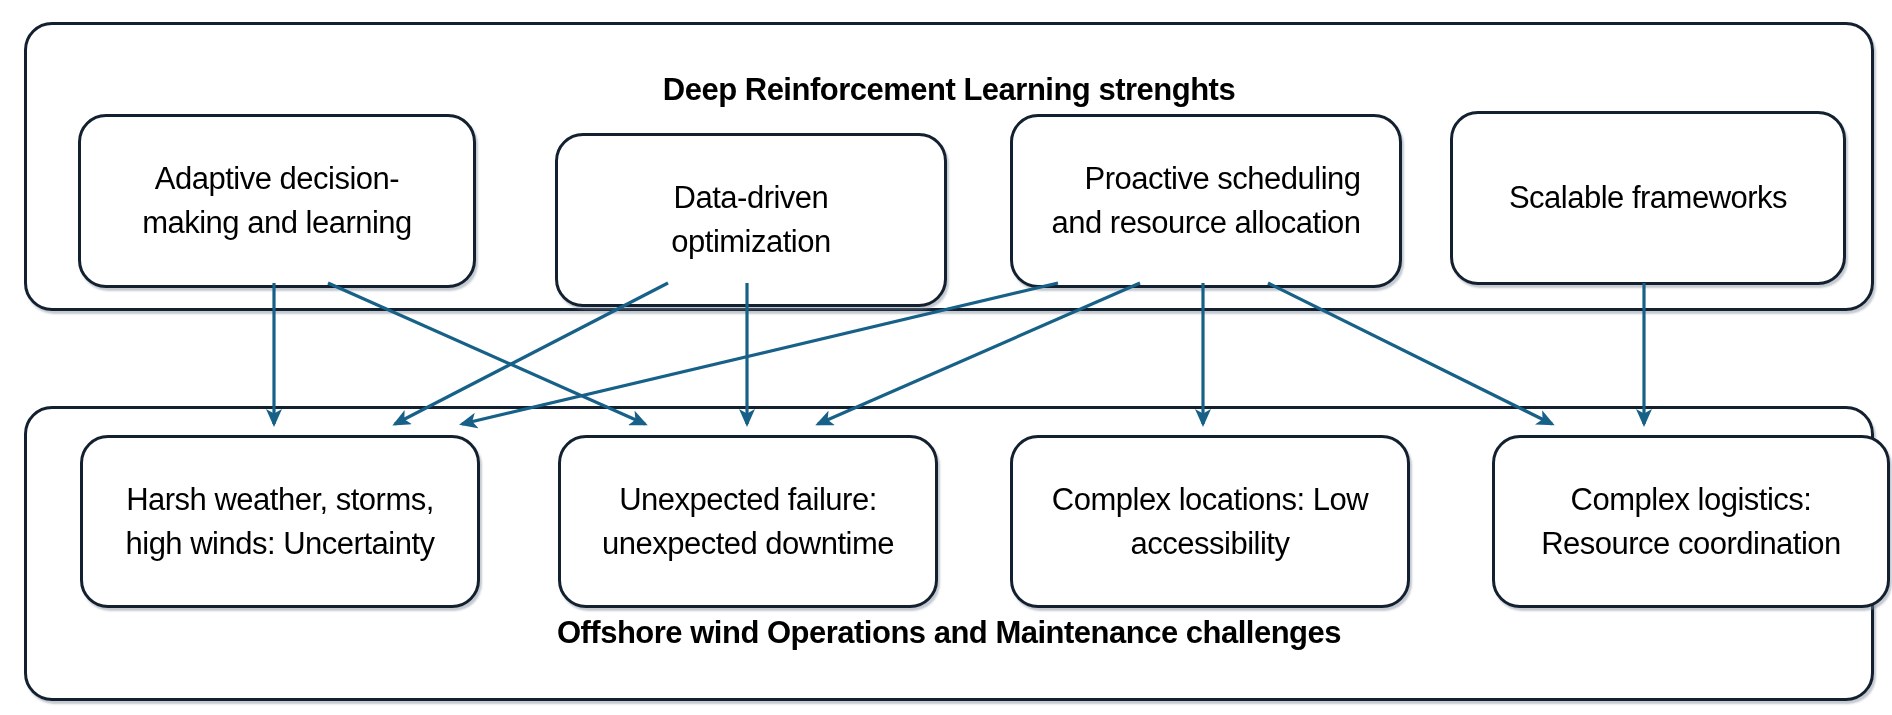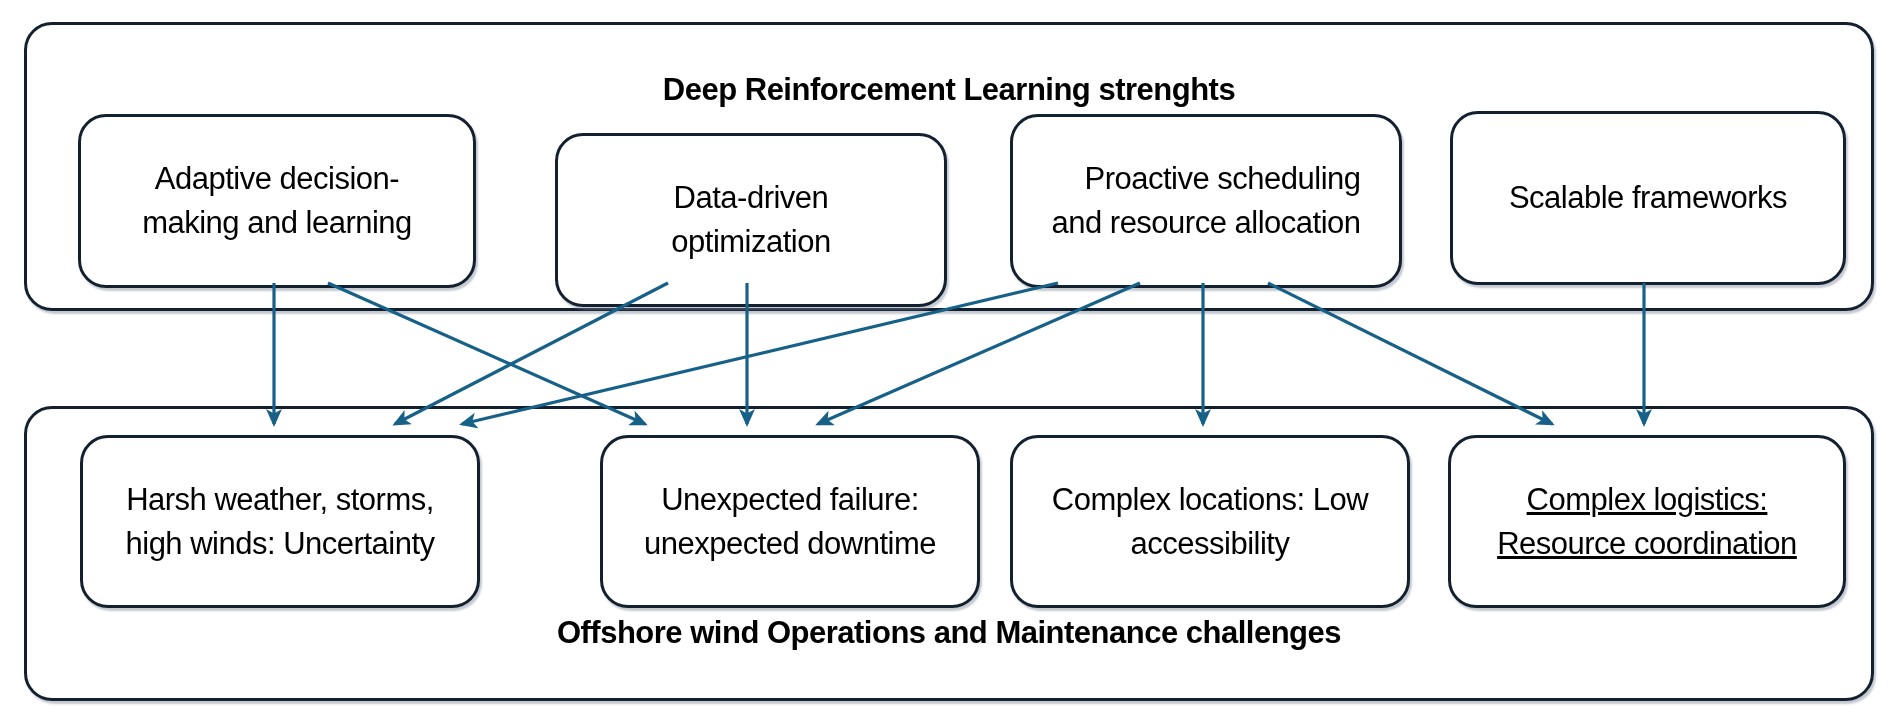--- a/index.html
+++ b/index.html
@@ -57,23 +57,23 @@
     color: var(--text, #000000);
     white-space: pre-line;
   }
   
   .node.t1 { left: 78px;   top: 114px; width: 392px; height: 168px; }
   .node.t2 { left: 555px;  top: 114px; width: 386px; height: 168px; margin-top: 19px; }
   .node.t3 { left: 1010px; top: 114px; width: 386px; height: 168px; text-align: right; }
   .node.t4 { left: 1450px; top: 111px; width: 390px; height: 168px; }
   
   .node.b1 { left: 80px;   top: 435px; width: 394px; height: 167px; }
-  .node.b2 { left: 558px;  top: 435px; width: 374px; height: 167px; margin-left: 42px; }
+  .node.b2 { left: 558px;  top: 435px; width: 374px; height: 167px; }
   .node.b3 { left: 1010px; top: 435px; width: 394px; height: 167px; }
-  .node.b4 { left: 1448px; top: 435px; width: 392px; height: 167px; text-decoration: underline; }
+  .node.b4 { left: 1492px; top: 435px; width: 392px; height: 167px; }
 
   .arrows {
     position: absolute;
     left: 0;
     top: 0;
     width: 1892px;
     height: 715px;
     pointer-events: none;
   }
   .arrows line {

